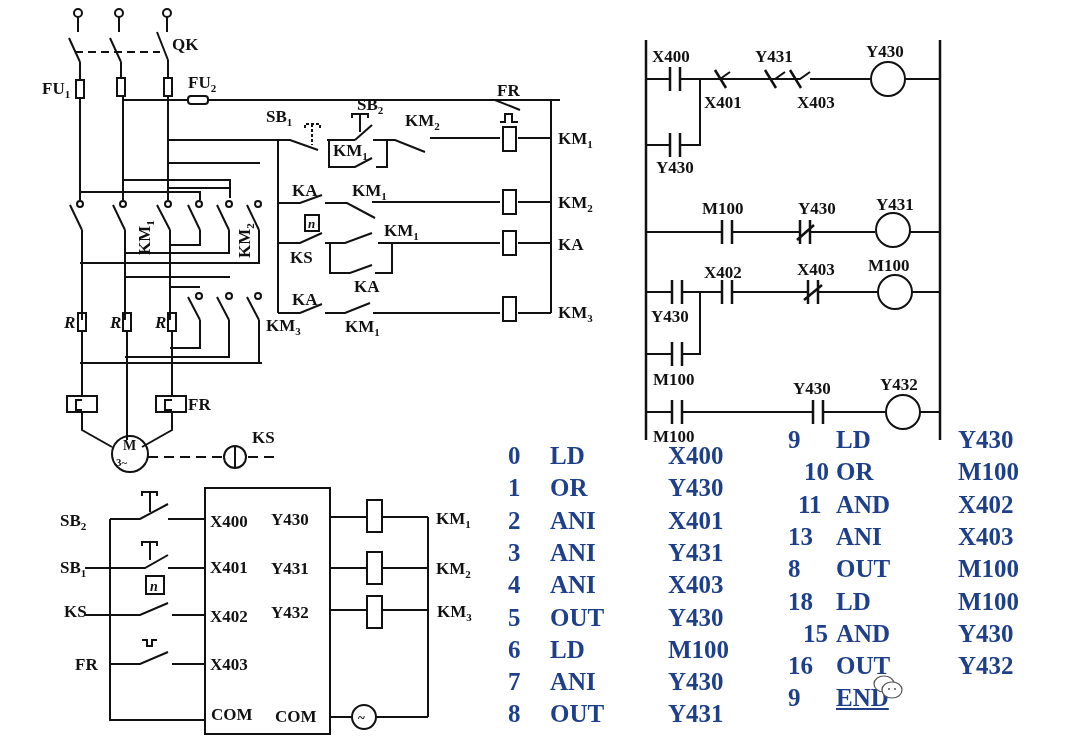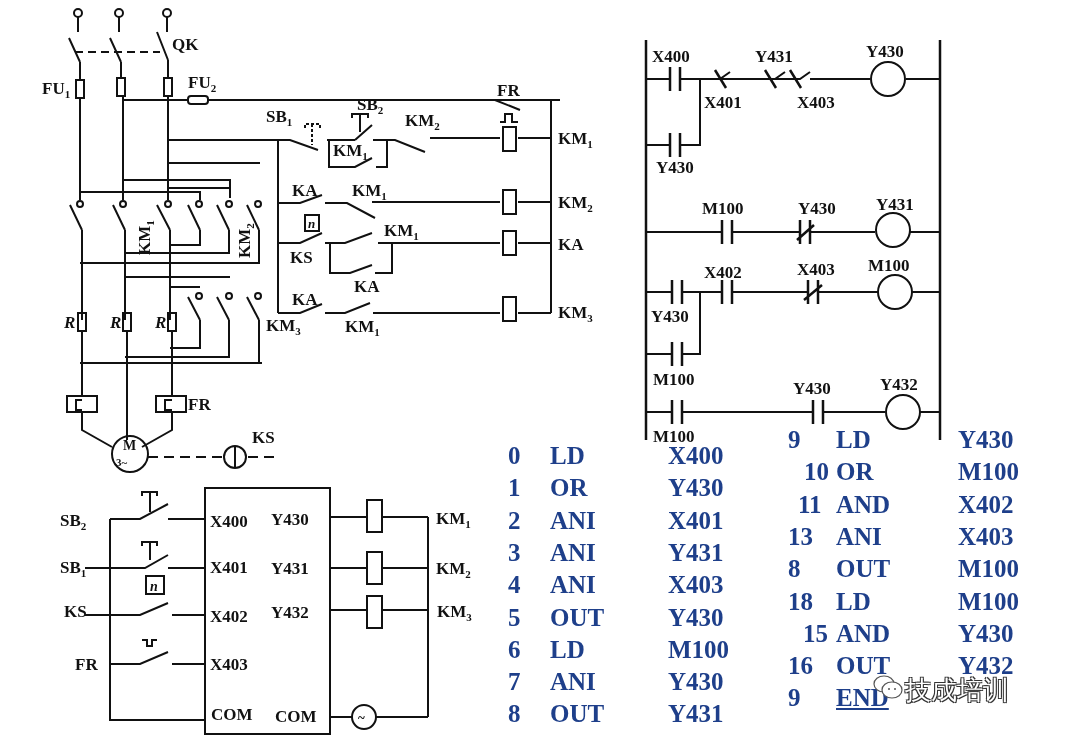--- a/index.html
+++ b/index.html
@@ -310,14 +310,13 @@
         <span style="left: 170px;"></span>
       </div>
     </div>
 
   <svg class="wm-icon" viewBox="0 0 32 30">
     <ellipse cx="12" cy="12" rx="10" ry="8" fill="#fff" stroke="#555" stroke-width="1.2"></ellipse>
     <ellipse cx="20" cy="18" rx="10" ry="8" fill="#fff" stroke="#555" stroke-width="1.2"></ellipse>
     <circle cx="17" cy="17" r="1" fill="#555"></circle>
       <circle cx="23" cy="17" r="1" fill="#555"></circle>
   </svg>
-  <div class="wm">技成培训</div>
 </div>
 
 </body></html>

